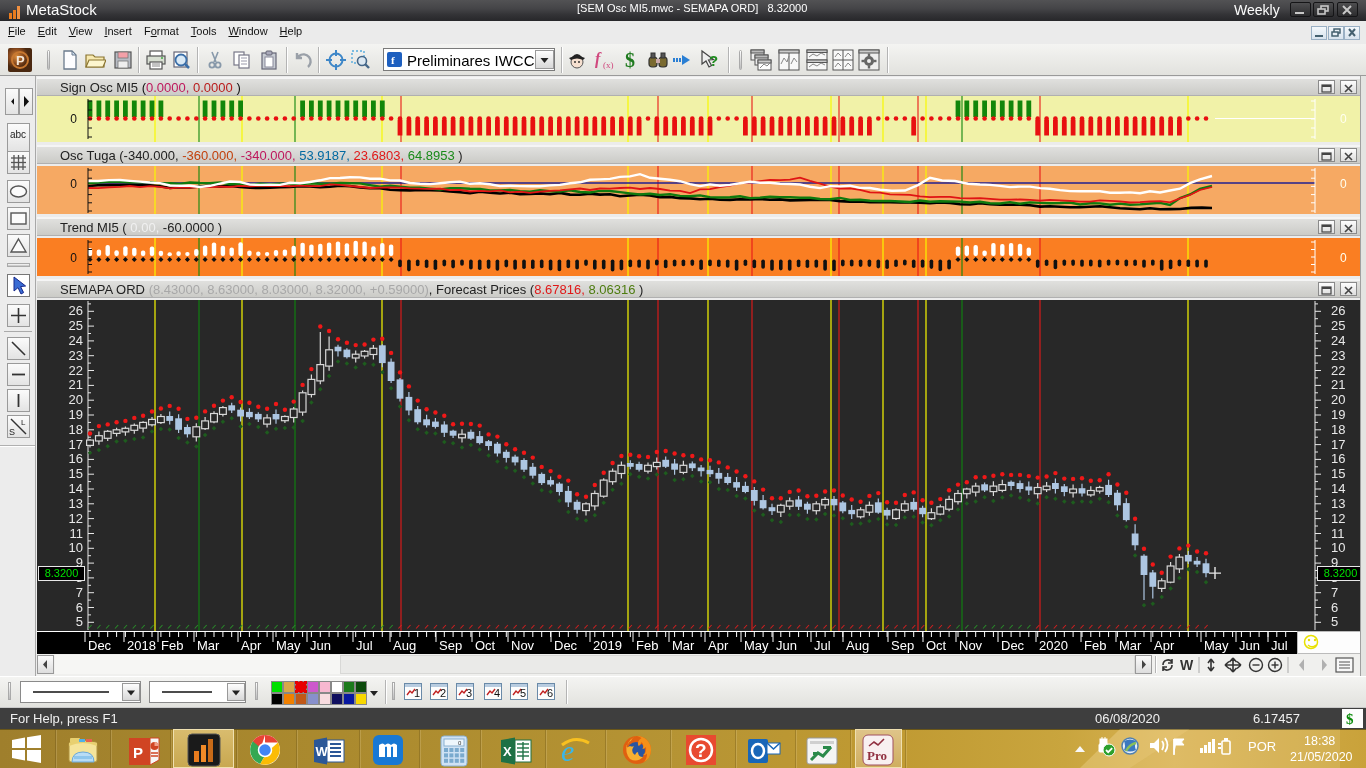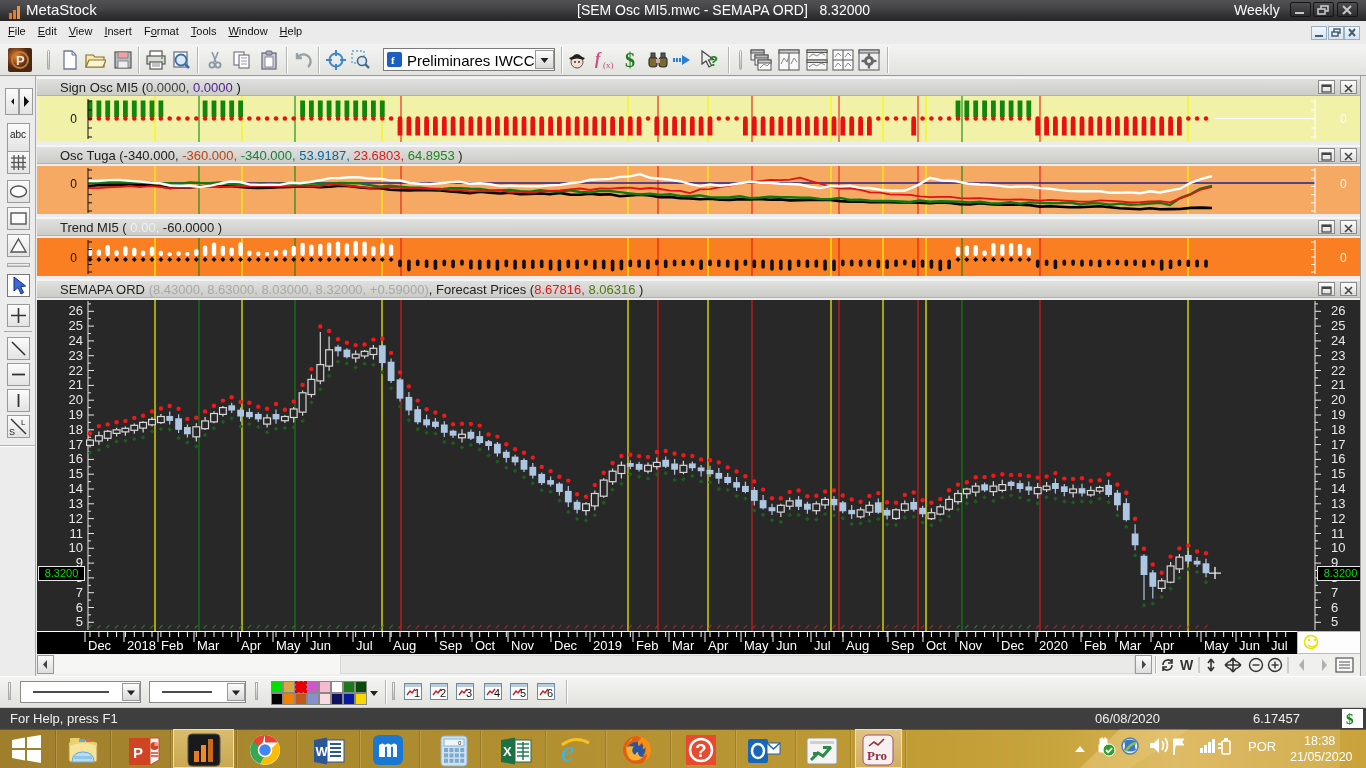--- a/index.html
+++ b/index.html
@@ -9,21 +9,21 @@
 .sbtn{background:linear-gradient(#fbfbfb,#dddddd);border:1px solid #999;}
 u{text-decoration:underline;}
 </style></head><body>
 <div style="left:0;top:0;width:1366px;height:21px;background:linear-gradient(#525254 0%,#454548 40%,#333336 70%,#27272a 100%);">
 <svg width="18" height="16" style="position:absolute;left:7px;top:4px">
       <rect x="2" y="9" width="3" height="6" fill="#e87b1e"></rect>
       <rect x="6" y="6" width="3" height="9" fill="#e87b1e"></rect>
       <rect x="10" y="2" width="3" height="13" fill="#f09040"></rect>
     </svg>
 <div style="left:26px;top:1px;font-size:15px;color:#fdfdfd;">MetaStock</div>
-<div style="left:577px;top:2px;font-size:14px;color:#ffffff;">[SEM Osc MI5.mwc - SEMAPA ORD]&nbsp;&nbsp;&nbsp;8.32000</div>
+<div style="left:577px;top:2px;font-size:11px;color:#ffffff;">[SEM Osc MI5.mwc - SEMAPA ORD]&nbsp;&nbsp;&nbsp;8.32000</div>
 <div style="left:1234px;top:2px;font-size:14px;color:#fdfdfd;">Weekly</div>
 <div style="left:1290px;top:2px;width:21px;height:15px;background:linear-gradient(#4e4e50,#2c2c2e);border:1px solid #151517;border-radius:2px;">
 <svg width="19" height="13">
         <rect x="4" y="8" width="9" height="2" fill="#c8c8c8"></rect>
       </svg>
 </div>
 <div style="left:1313px;top:2px;width:21px;height:15px;background:linear-gradient(#4e4e50,#2c2c2e);border:1px solid #151517;border-radius:2px;">
 <svg width="19" height="13">
         <rect x="7" y="2" width="7" height="5" fill="none" stroke="#c8c8c8" stroke-width="1.6"></rect>
         <rect x="4" y="5" width="7" height="5" fill="#39393b" stroke="#c8c8c8" stroke-width="1.6"></rect>
@@ -271,22 +271,22 @@
         <line x1="3" y1="3" x2="18" y2="18" stroke="#333" stroke-width="1.4"></line>
         <text x="1" y="19" font-size="9" fill="#222">S</text>
         <text x="13" y="9" font-size="8" fill="#222">L</text>
       </svg></div>
 <div style="left:0;top:369px;width:35px;height:2px;background:#fff;border-top:1px solid #b0b0b0;"></div>
 </div>
 <div style="left:37px;top:77px;width:1323px;height:19px;background:linear-gradient(#e0e0de,#cbcbc7);border-top:2px solid #f5f5f5;border-bottom:1px solid #b0b0b0;"></div>
 <div style="left:37px;top:145px;width:1323px;height:19px;background:linear-gradient(#e0e0de,#cbcbc7);border-top:2px solid #f5f5f5;border-bottom:1px solid #b0b0b0;"></div>
 <div style="left:37px;top:217px;width:1323px;height:19px;background:linear-gradient(#e0e0de,#cbcbc7);border-top:2px solid #f5f5f5;border-bottom:1px solid #b0b0b0;"></div>
 <div style="left:37px;top:279px;width:1323px;height:19px;background:linear-gradient(#e0e0de,#cbcbc7);border-top:2px solid #f5f5f5;border-bottom:1px solid #b0b0b0;"></div>
-<div style="left:60px;top:80px;font-size:13px;color:#222;">Sign Osc MI5 <span style="color:#111">(</span><span style="color:#404040">0.0000,</span> <span style="color:#4c1d95">0.0000</span> <span style="color:#111">)</span></div>
-<div style="left:60px;top:148px;font-size:13px;color:#222;">Osc Tuga (-340.000, <span style="color:#c2410c">-360.000,</span> <span style="color:#15803d">-340.000,</span> <span style="color:#0369a1">53.9187,</span> <span style="color:#e01818">23.6803,</span> <span style="color:#1a8a1a">64.8953</span> )</div>
+<div style="left:60px;top:80px;font-size:13px;color:#222;">Sign Osc MI5 <span style="color:#111">(</span><span style="color:#be185d">0.0000,</span> <span style="color:#b91c1c">0.0000</span> <span style="color:#111">)</span></div>
+<div style="left:60px;top:148px;font-size:13px;color:#222;">Osc Tuga (-340.000, <span style="color:#c2410c">-360.000,</span> <span style="color:#be185d">-340.000,</span> <span style="color:#0369a1">53.9187,</span> <span style="color:#e01818">23.6803,</span> <span style="color:#1a8a1a">64.8953</span> )</div>
 <div style="left:60px;top:220px;font-size:13px;color:#222;">Trend MI5 ( <span style="color:#f0f0f0">0.00,</span> -60.0000 )</div>
 <div style="left:60px;top:282px;font-size:13px;color:#222;">SEMAPA ORD <span style="color:#a8a8a8">(8.43000, 8.63000, 8.03000, 8.32000, +0.59000)</span>, Forecast Prices (<span style="color:#e01818">8.67816,</span> <span style="color:#4d7c0f">8.06316</span> )</div>
 <div class="pbtn" style="left:1318px;top:80px;"><svg width="15" height="12">
       <rect x="3" y="2" width="9" height="7" fill="none" stroke="#444" stroke-width="1.2"></rect>
       <rect x="3" y="2" width="9" height="2" fill="#444"></rect>
     </svg></div>
 <div class="pbtn" style="left:1340px;top:80px;"><svg width="15" height="12">
       <path d="M4 2 L11 9 M11 2 L4 9" stroke="#444" stroke-width="1.6"></path>
     </svg></div>
 <div class="pbtn" style="left:1318px;top:148px;"><svg width="15" height="12">

